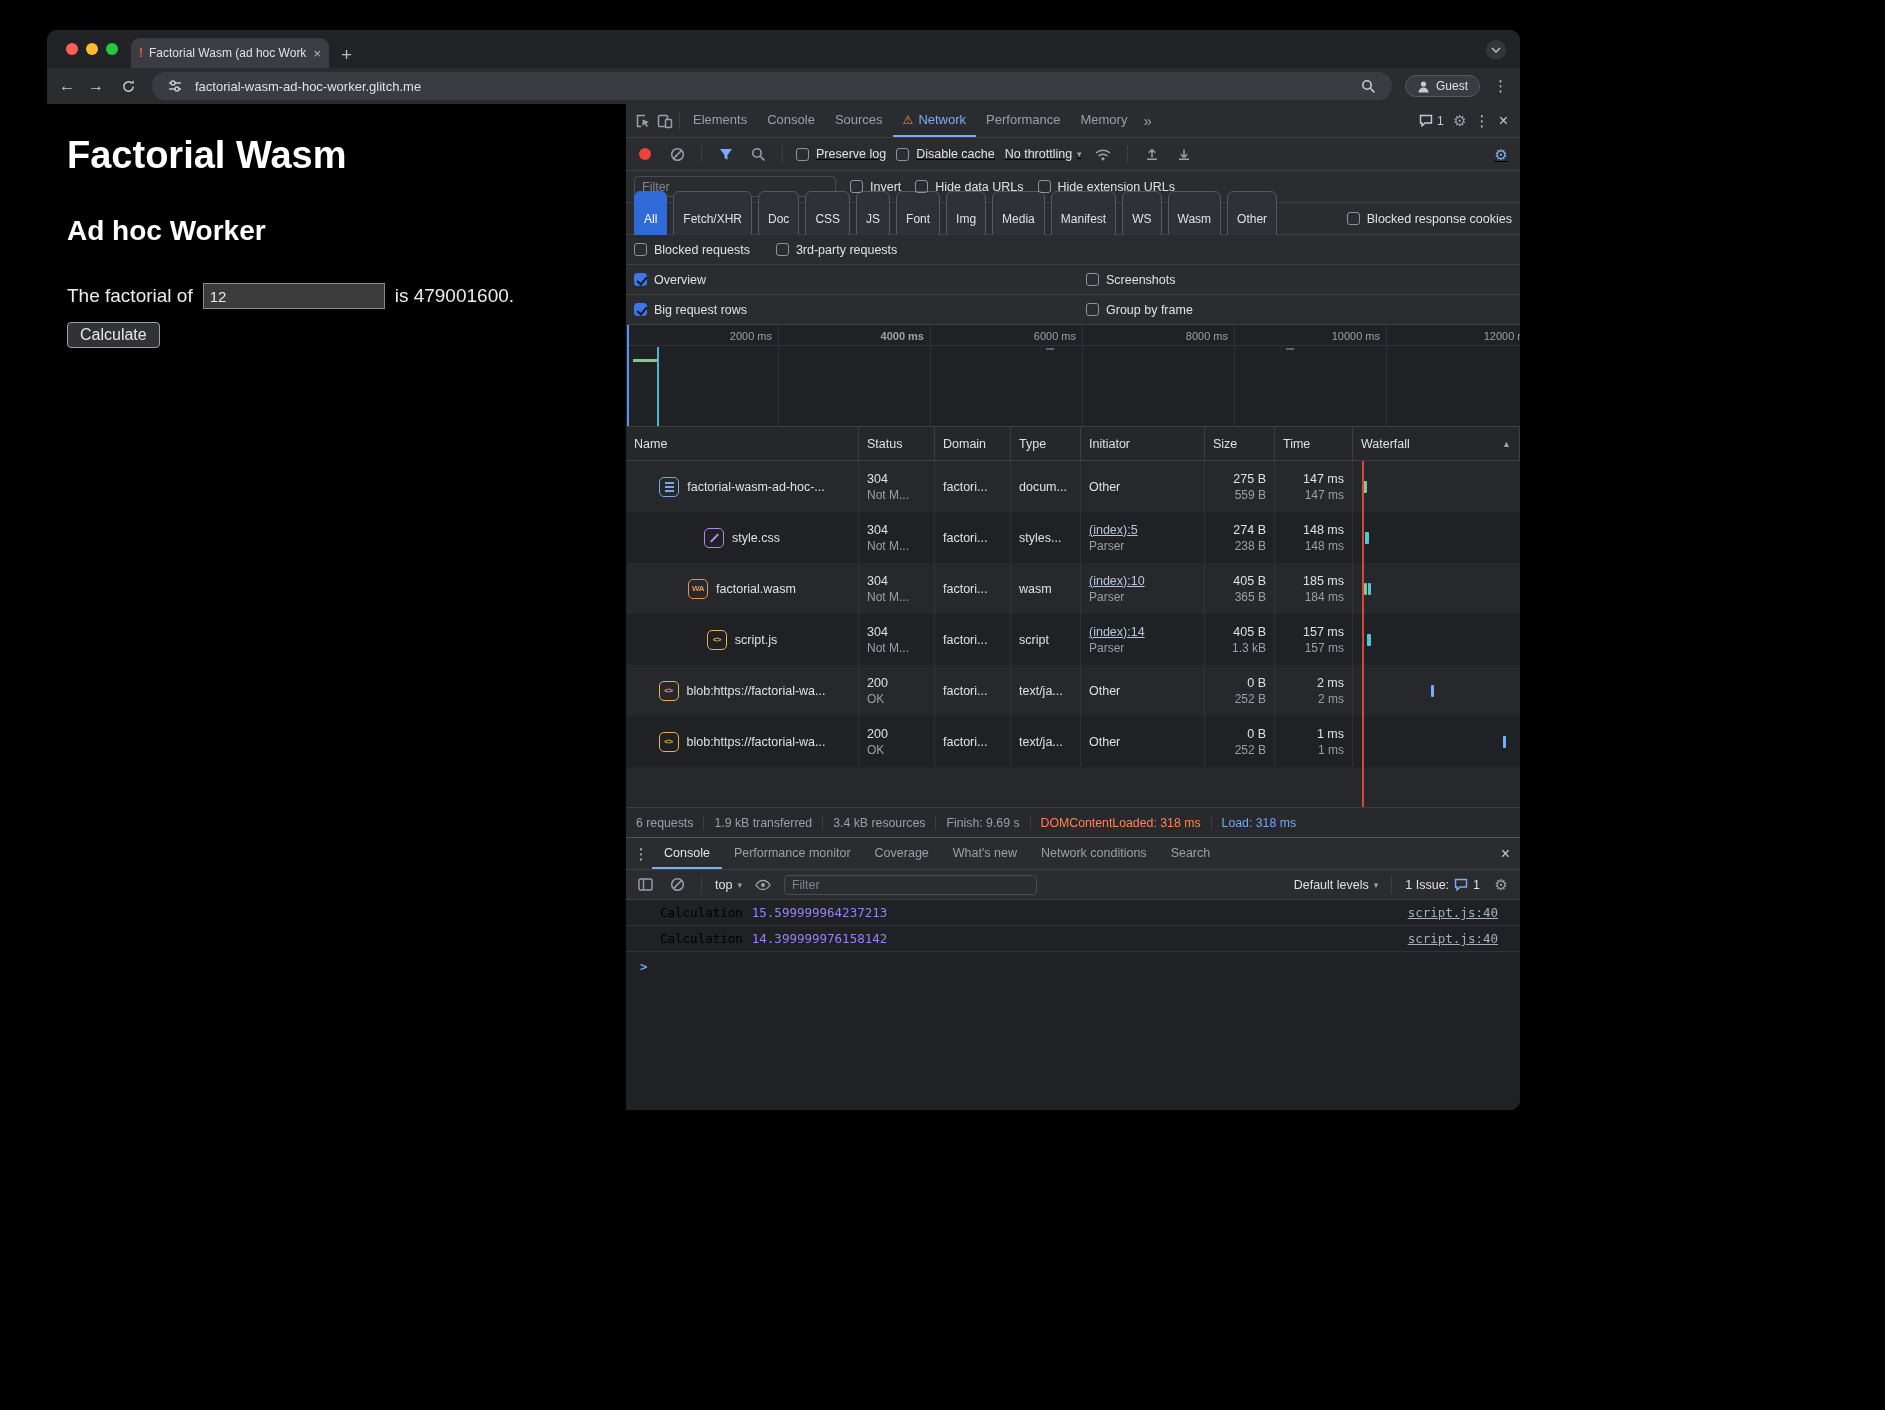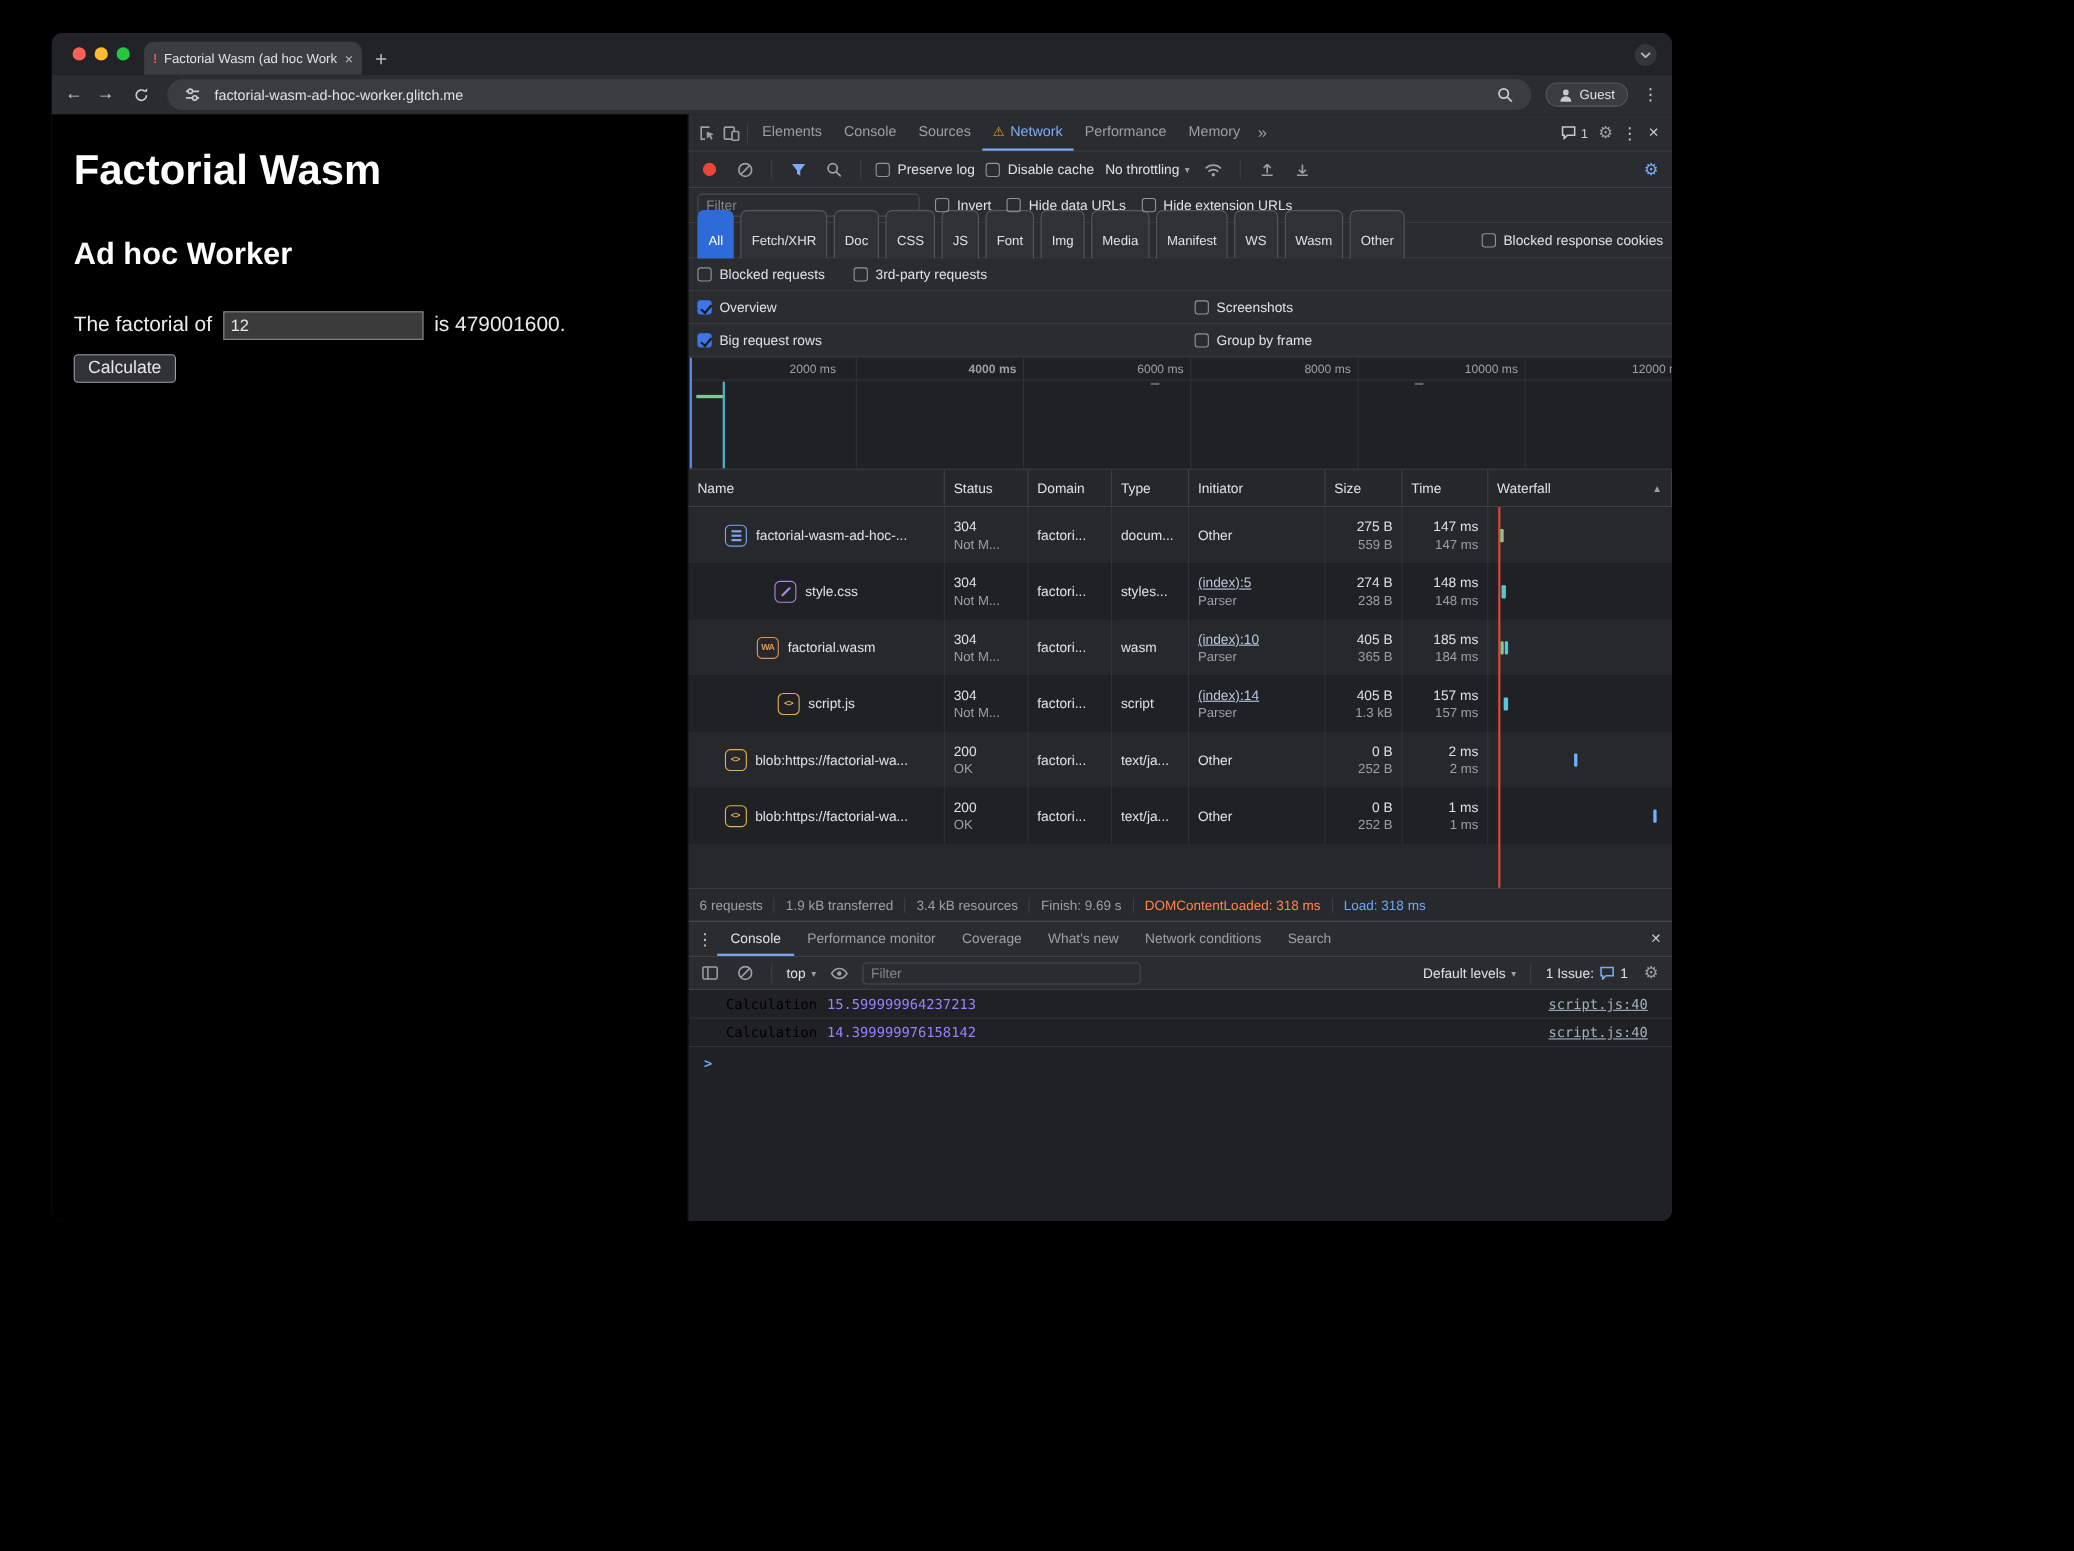--- a/index.html
+++ b/index.html
@@ -57,21 +57,21 @@
 
   .dt-tabs{ height:34px; padding:0 6px; }
   .dt-tab{ height:100%; display:flex; align-items:center; gap:5px; padding:0 10px; font-size:13px;
     color:var(--muted); border-bottom:2.5px solid transparent; white-space:nowrap; }
   .dt-tab.selected{ color:var(--blue); border-bottom-color:var(--blue); }
   .warn{ color:#f0a12c; font-size:12px; }
   .more-tabs{ color:var(--muted); font-size:15px; padding:0 6px; }
   .badge-wrap{ display:flex; align-items:center; gap:4px; color:#c7cbd1; font-size:12px; padding:0 5px; }
   .x-close{ color:#c7cbd1; font-size:16px; line-height:1; padding:0 6px; }
 
-  .dt-nettoolbar{ height:33px; padding:0 8px; gap:10px; }
+  .dt-nettoolbar{ height:33px; padding:0 8px; gap:10px;text-decoration:underline; }
   .rec{ width:12px; height:12px; border-radius:50%; background:#ec4439; }
   .cbrow{ display:flex; align-items:center; gap:7px; font-size:12.5px; color:var(--text); white-space:nowrap; }
   .cb{ width:13px; height:13px; border:1.5px solid #8f949b; border-radius:3px; position:relative; flex:0 0 auto; }
   .cb.on{ background:#3d76e8; border-color:#3d76e8; }
   .cb.on::after{ content:""; position:absolute; left:3.5px; top:0.5px; width:4px; height:8px;
     border:solid #17181b; border-width:0 2px 2px 0; transform:rotate(40deg); }
   .select{ display:flex; align-items:center; gap:5px; color:var(--text); font-size:12.5px; white-space:nowrap; }
   .caret{ color:var(--muted); font-size:9px; }
 
   .dt-filterrow{ height:32px; padding:0 8px; gap:14px; }
@@ -392,21 +392,21 @@
           </label>
         <label class="cbrow">
             <span class="cb"></span>
             <span>Group by frame</span>
           </label>
       </div>
 
       <div class="dt-overview">
         <div class="tl-rule"></div>
       <div class="tl-line" style="left: 152px;"></div>
-          <div class="tl-label" style="left: 140px;">2000 ms</div>
+          <div class="tl-label" style="left: 152px;">2000 ms</div>
           <div class="tl-line" style="left: 304px;"></div>
           <div class="tl-label" style="left: 304px; font-weight: bold;">4000 ms</div>
           <div class="tl-line" style="left: 456px;"></div>
           <div class="tl-label" style="left: 456px;">6000 ms</div>
           <div class="tl-line" style="left: 608px;"></div>
           <div class="tl-label" style="left: 608px;">8000 ms</div>
           <div class="tl-line" style="left: 760px;"></div>
           <div class="tl-label" style="left: 760px;">10000 ms</div>
           <div class="tl-label" style="left: 912px;">12000 ms</div>
           <div class="tl-mark" style="background: rgb(91, 143, 240); left: 1px; top: 0px; bottom: 0px; width: 2px;"></div>

